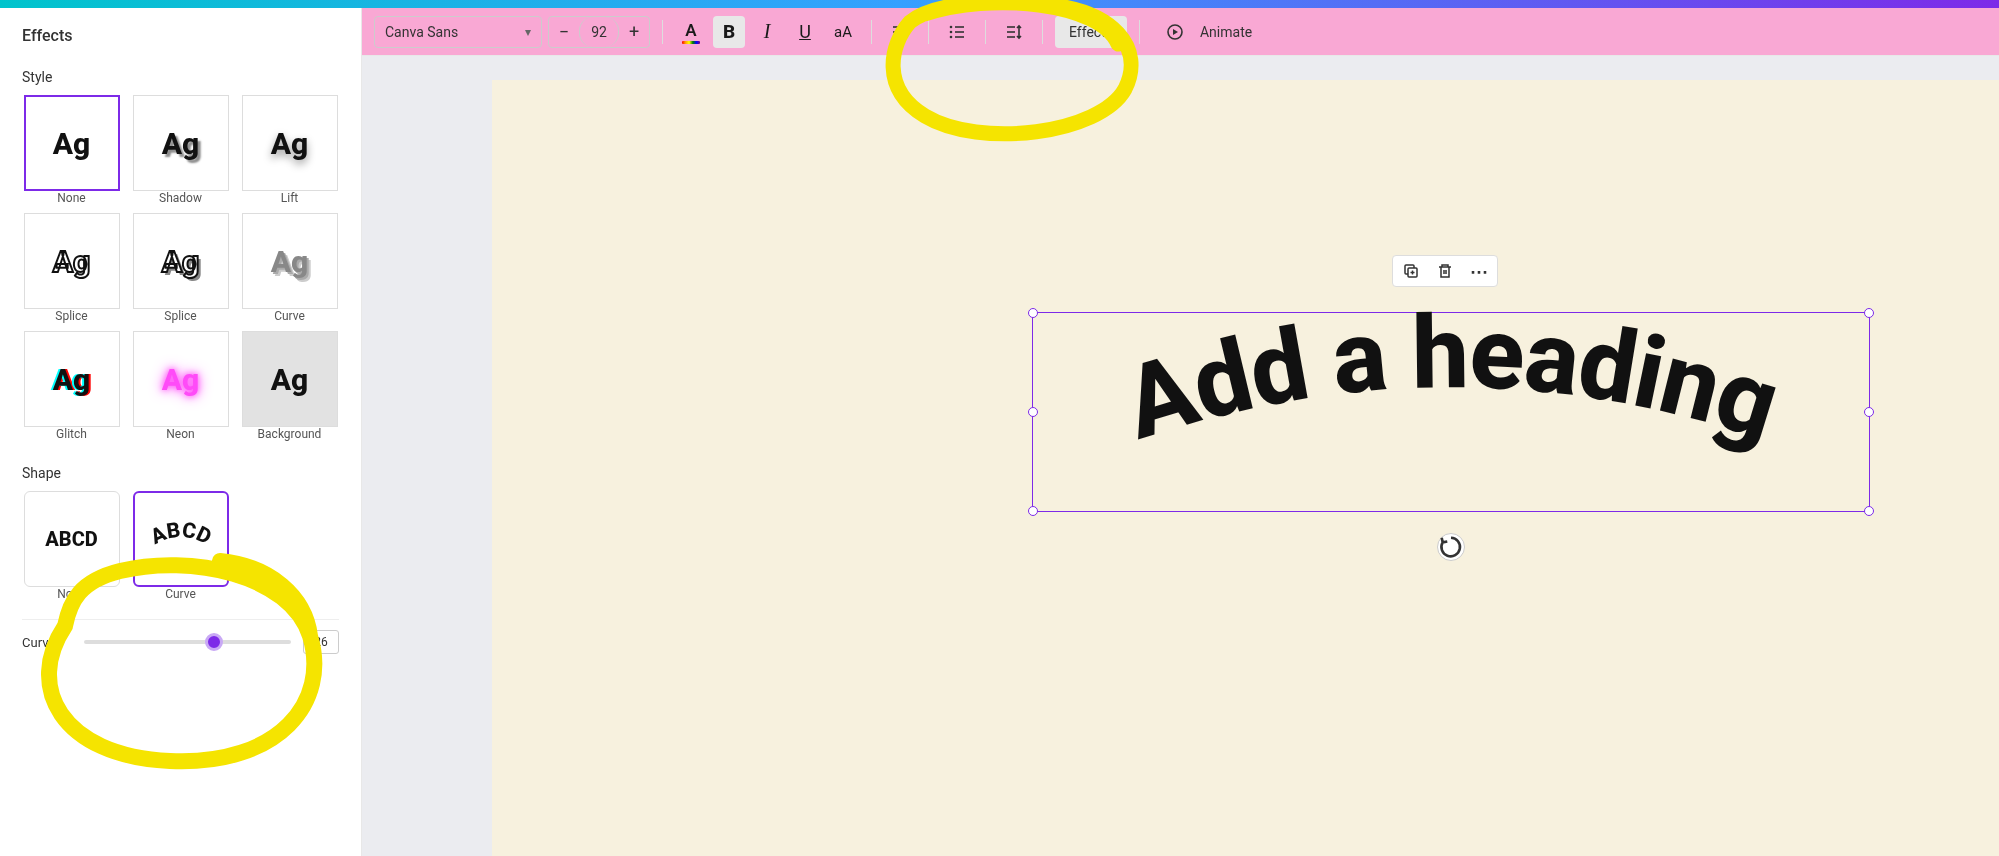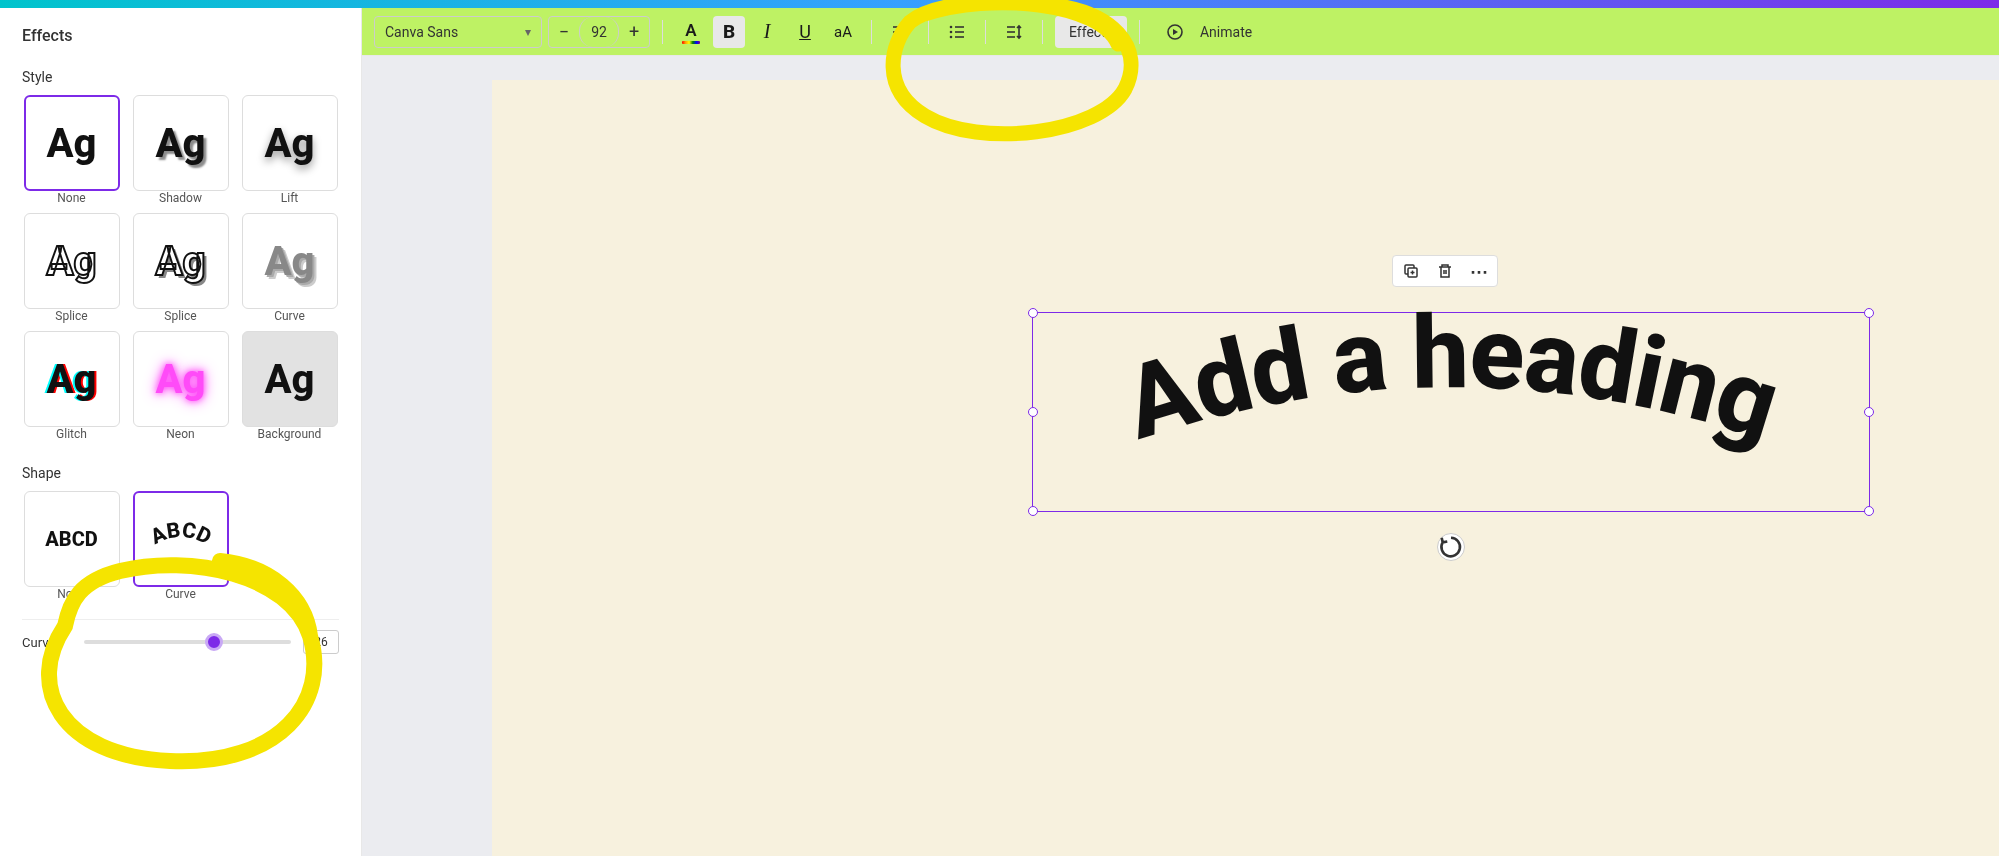--- a/index.html
+++ b/index.html
@@ -48,27 +48,27 @@
       display: flex;
       flex-direction: column;
       align-items: center;
       cursor: pointer;
     }
     
     .effect-preview {
       width: 96px;
       height: 96px;
       border: 1px solid #ddd;
-      border-radius: 6px;
+      border-radius: 0;
       display: flex;
       align-items: center;
       justify-content: center;
       background: #fff;
       font-weight: 800;
-      font-size: 40px;
+      font-size: 30px;
       color: #111;
     }
     
     .effect-preview.selected {
       border: 2px solid #7d2ae8;
     }
     
     .effect-caption {
       font-size: 12px;
       color: #555;
@@ -153,21 +153,21 @@
       display: flex;
       align-items: center;
       justify-content: center;
       color: #333;
     }
     
     .main-area {
       flex: 1;
       display: flex;
       flex-direction: column;
-      background: #bef264;
+      background: #f9a8d4;
     }
     
     .toolbar {
       height: 48px;
       border-bottom: 1px solid #e8e8e8;
       display: flex;
       align-items: center;
       padding: 0 12px;
       gap: 6px;
     }

